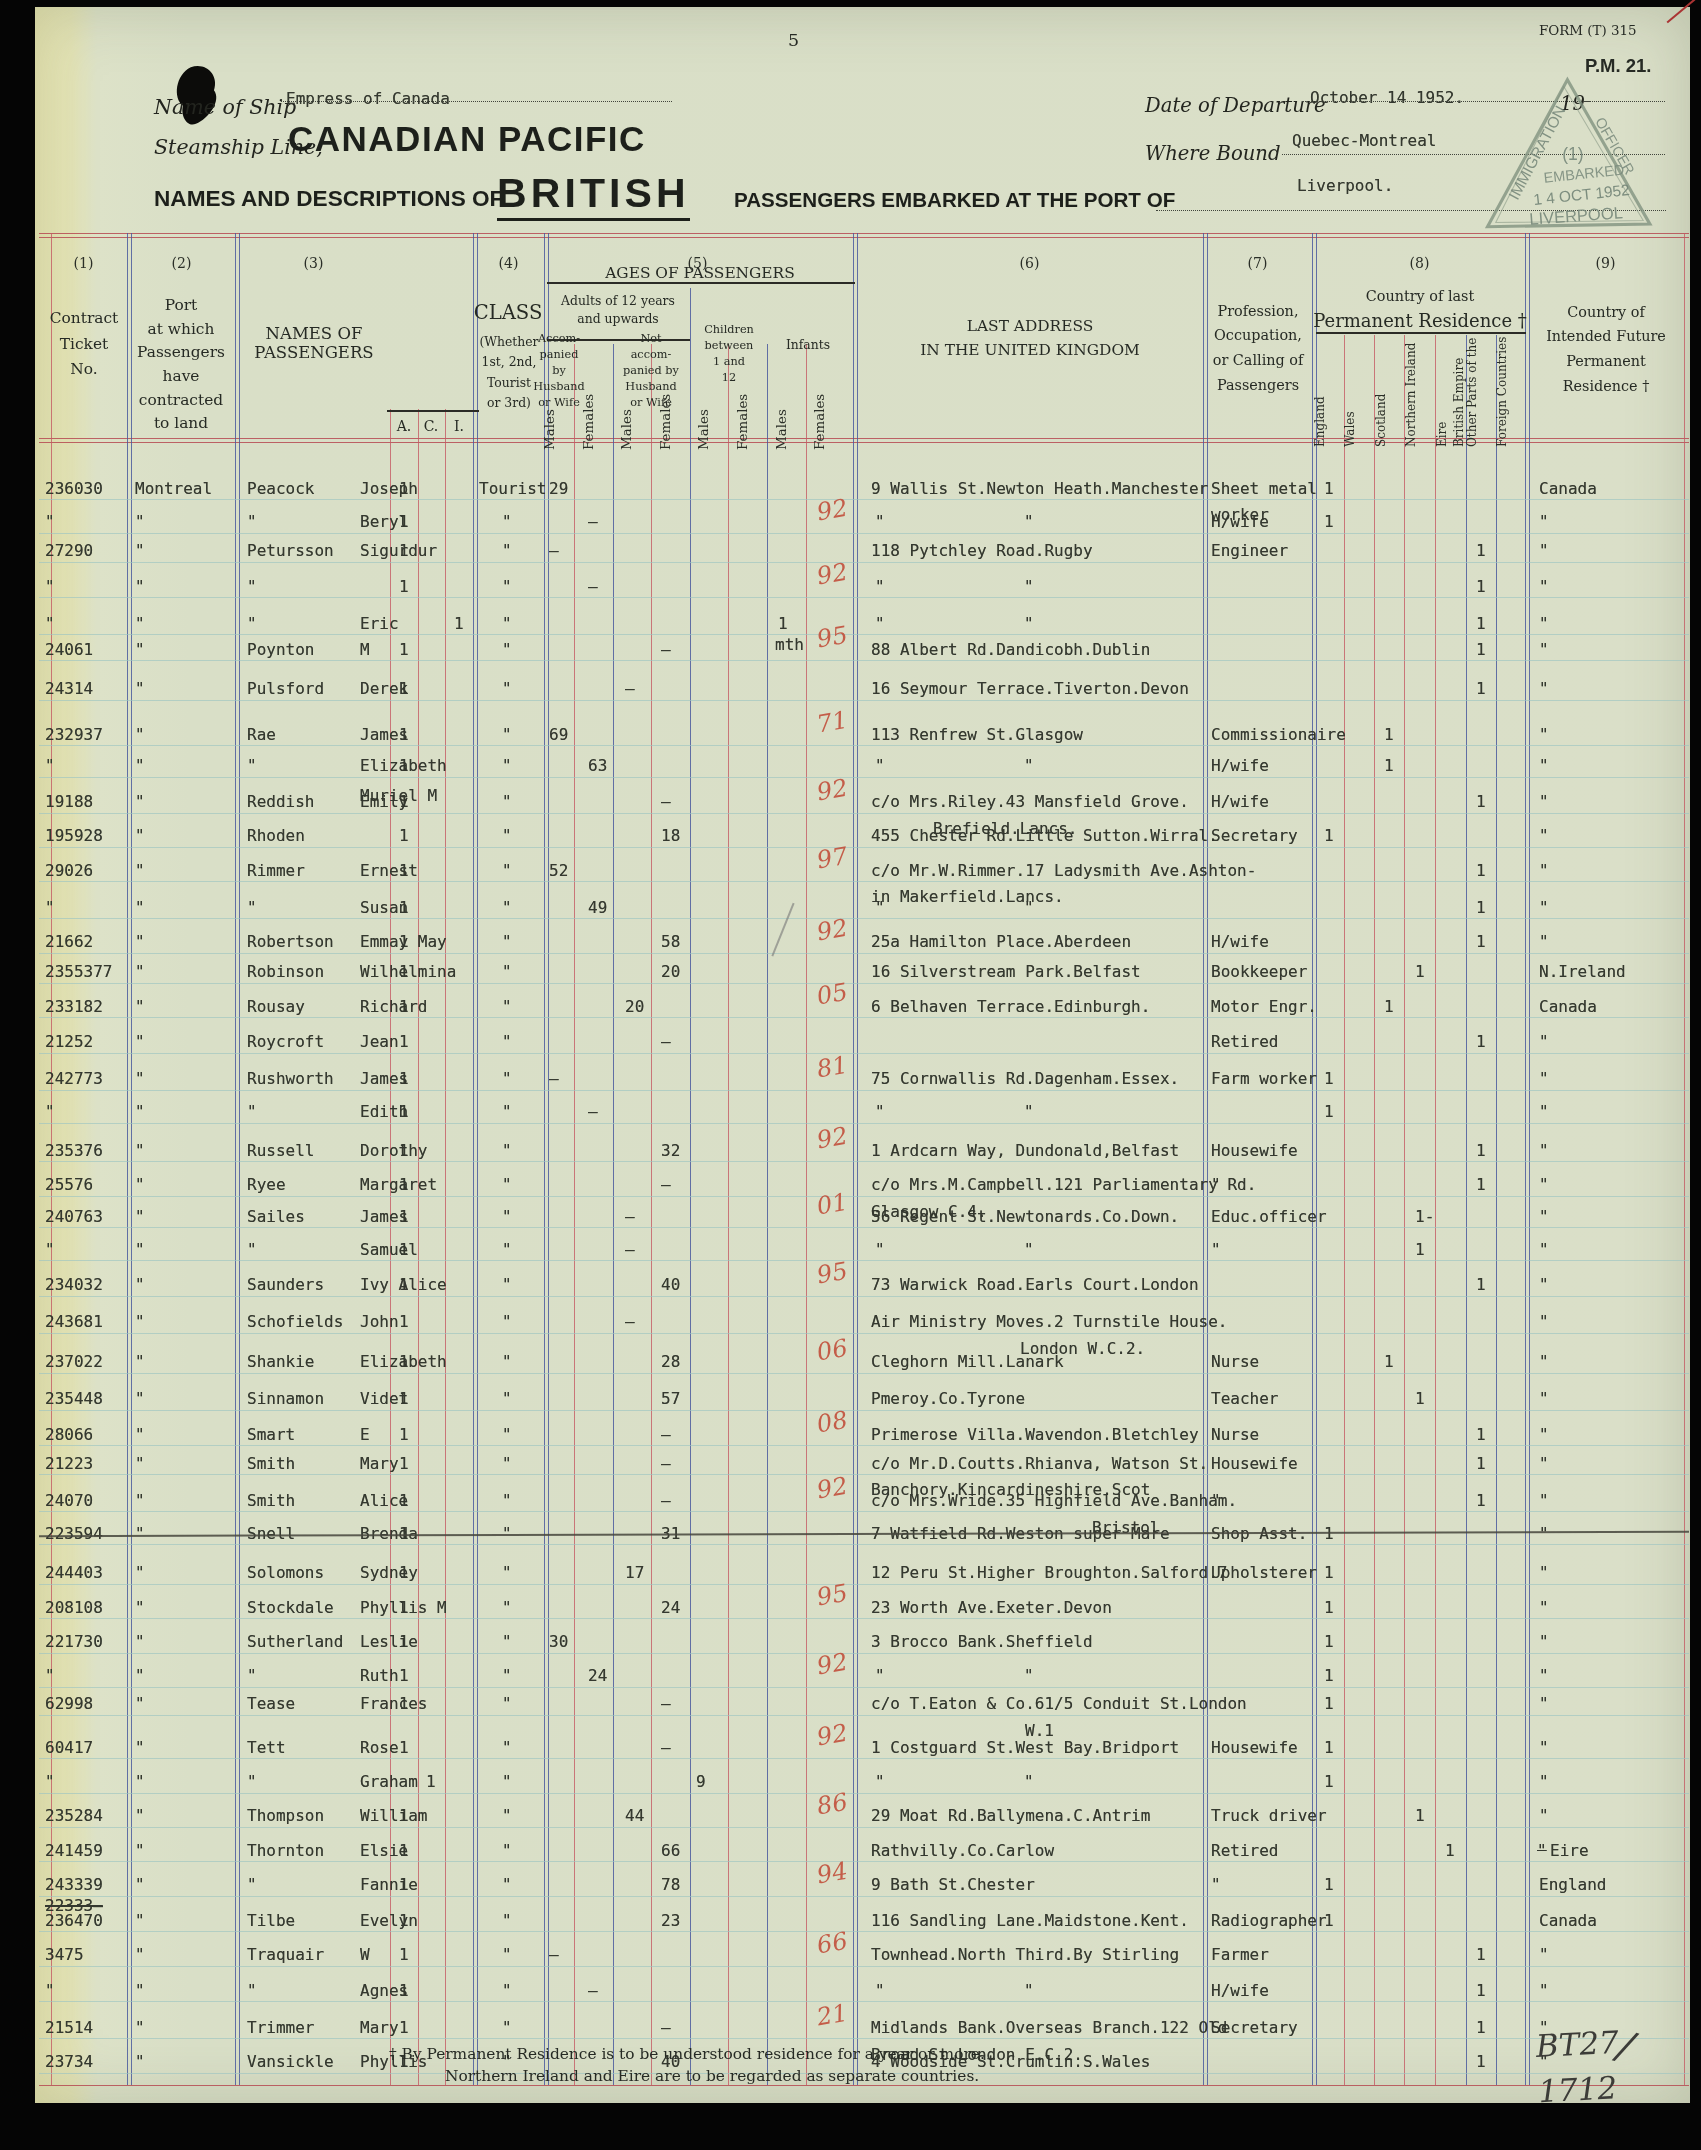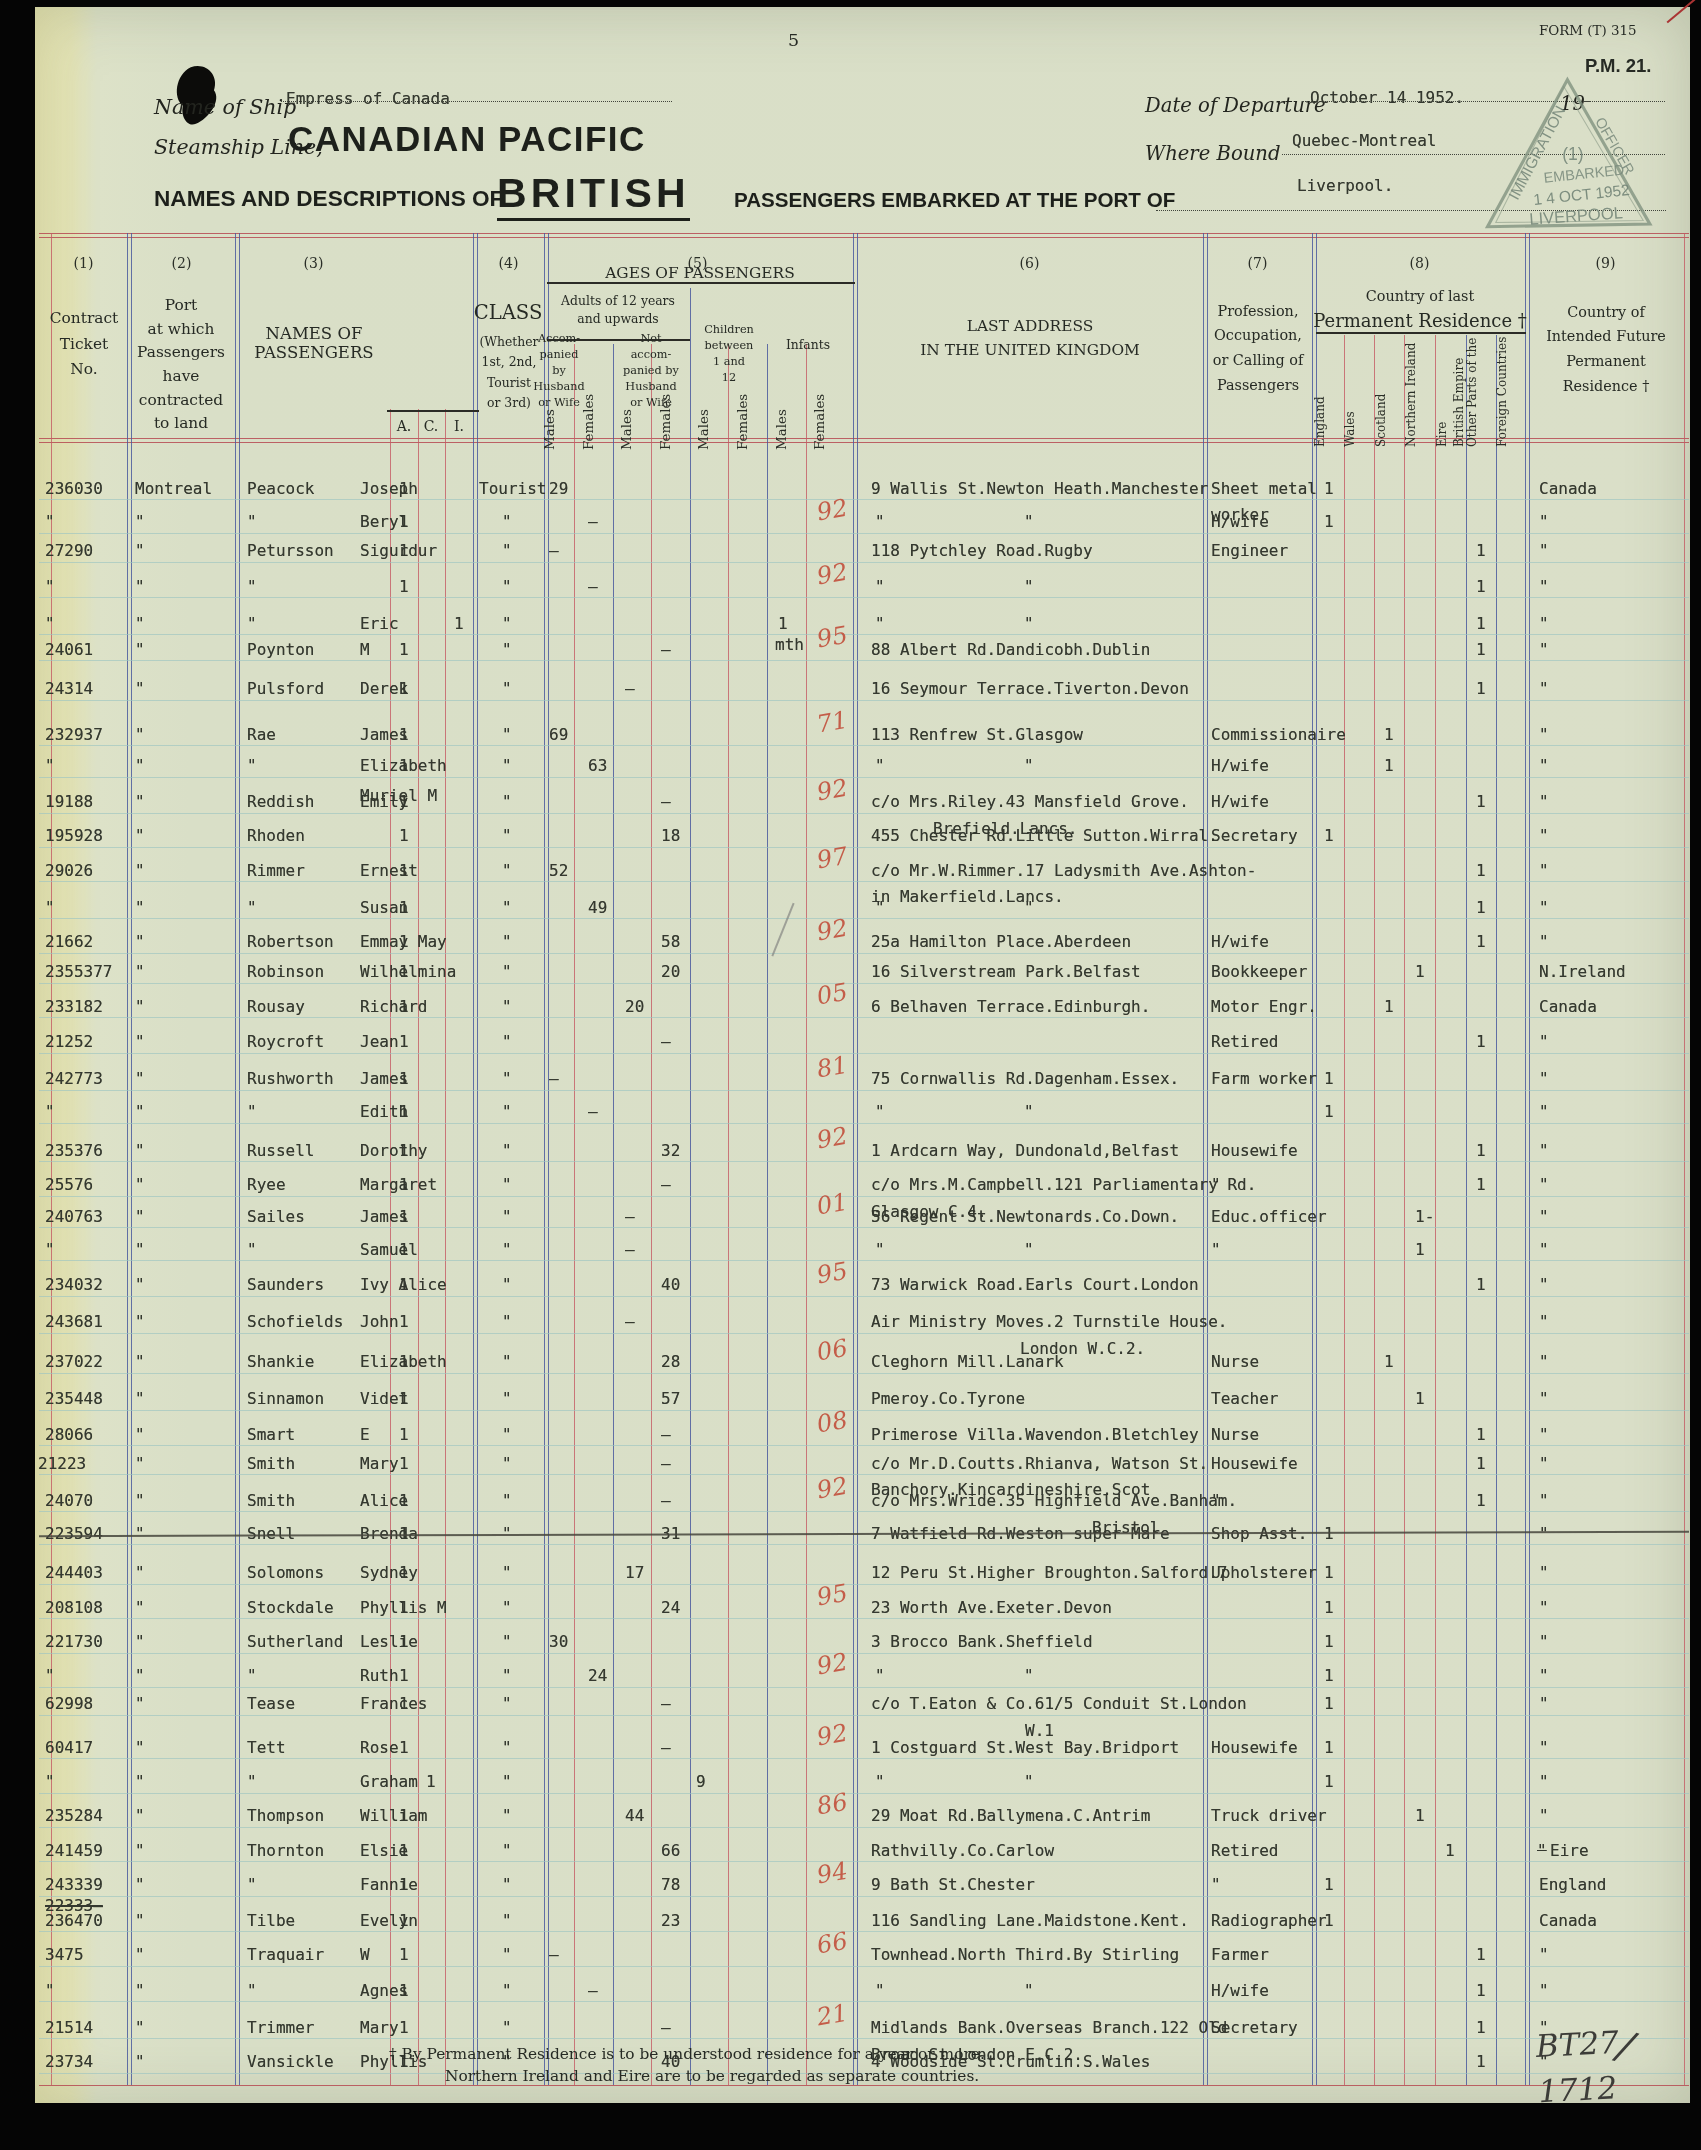--- a/index.html
+++ b/index.html
@@ -542,21 +542,21 @@
       <div class="ab typed" style="left: 360px; top: 1425px;">E</div>
       <div class="ab typed" style="left: 399px; top: 1425px;">1</div>
       <div class="ab typed" style="left: 502px; top: 1425px;">"</div>
       <div class="ab typed" style="left: 661px; top: 1425px;">‒</div>
       <div class="ab redmark" style="left: 817px; top: 1408px;">08</div>
       <div class="ab typed" style="left: 871px; top: 1425px;">Primerose Villa.Wavendon.Bletchley</div>
       <div class="ab typed" style="left: 1211px; top: 1425px;">Nurse</div>
       <div class="ab typed" style="left: 1476px; top: 1425px;">1</div>
       <div class="ab typed" style="left: 1539px; top: 1425px;">"</div>
       <div class="ab hline h-cyan" style="left: 39px; top: 1474px; width: 1650px;"></div>
-      <div class="ab typed" style="left: 38px; top: 1454px;">21223</div>
+      <div class="ab typed" style="left: 45px; top: 1454px;">21223</div>
       <div class="ab typed" style="left: 135px; top: 1454px;">"</div>
       <div class="ab typed" style="left: 247px; top: 1454px;">Smith</div>
       <div class="ab typed" style="left: 360px; top: 1454px;">Mary</div>
       <div class="ab typed" style="left: 399px; top: 1454px;">1</div>
       <div class="ab typed" style="left: 502px; top: 1454px;">"</div>
       <div class="ab typed" style="left: 661px; top: 1454px;">‒</div>
       <div class="ab typed" style="left: 871px; top: 1454px;">c/o Mr.D.Coutts.Rhianva, Watson St.</div>
       <div class="ab typed" style="left: 871px; top: 1480px;">Banchory.Kincardineshire.Scot</div>
       <div class="ab typed" style="left: 1211px; top: 1454px;">Housewife</div>
       <div class="ab typed" style="left: 1476px; top: 1454px;">1</div>

